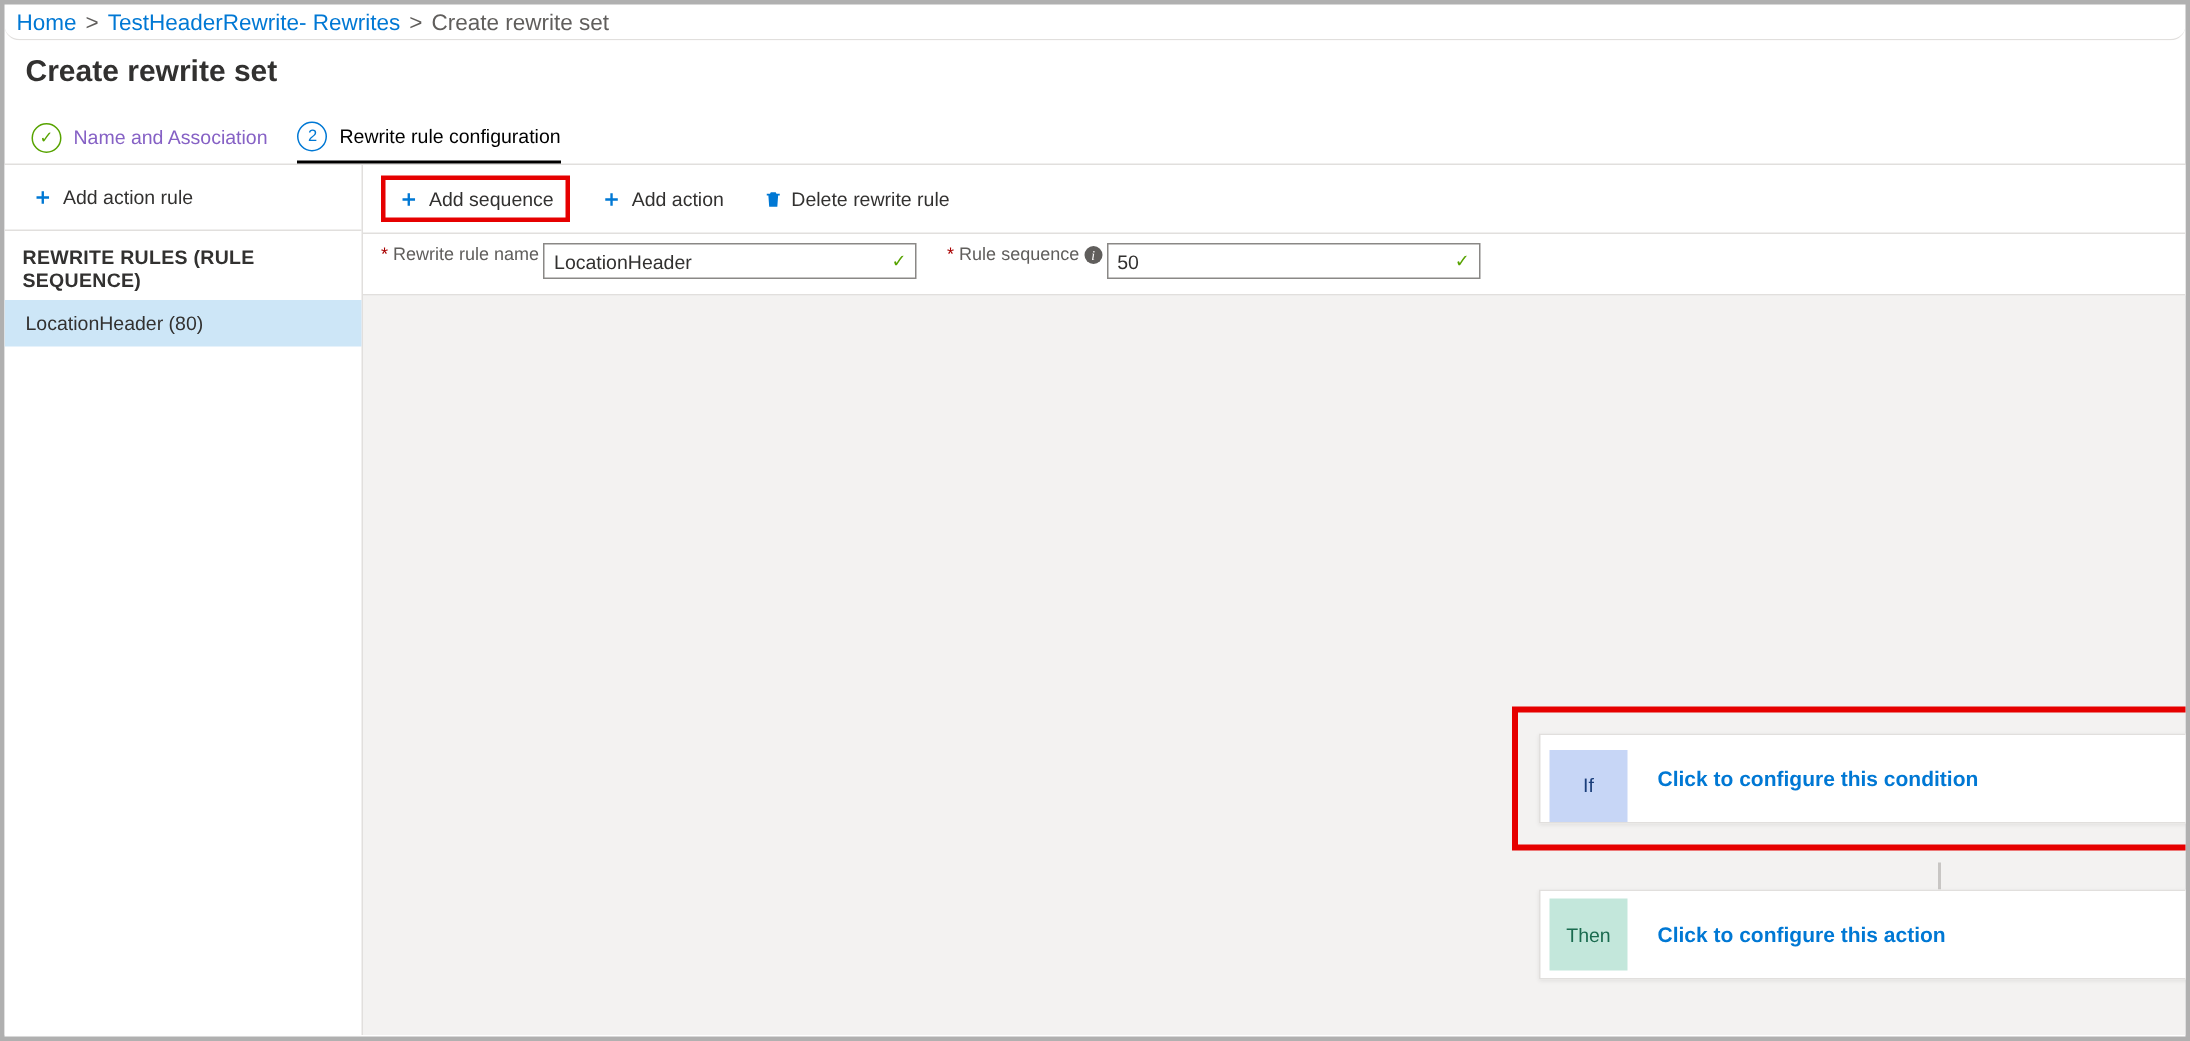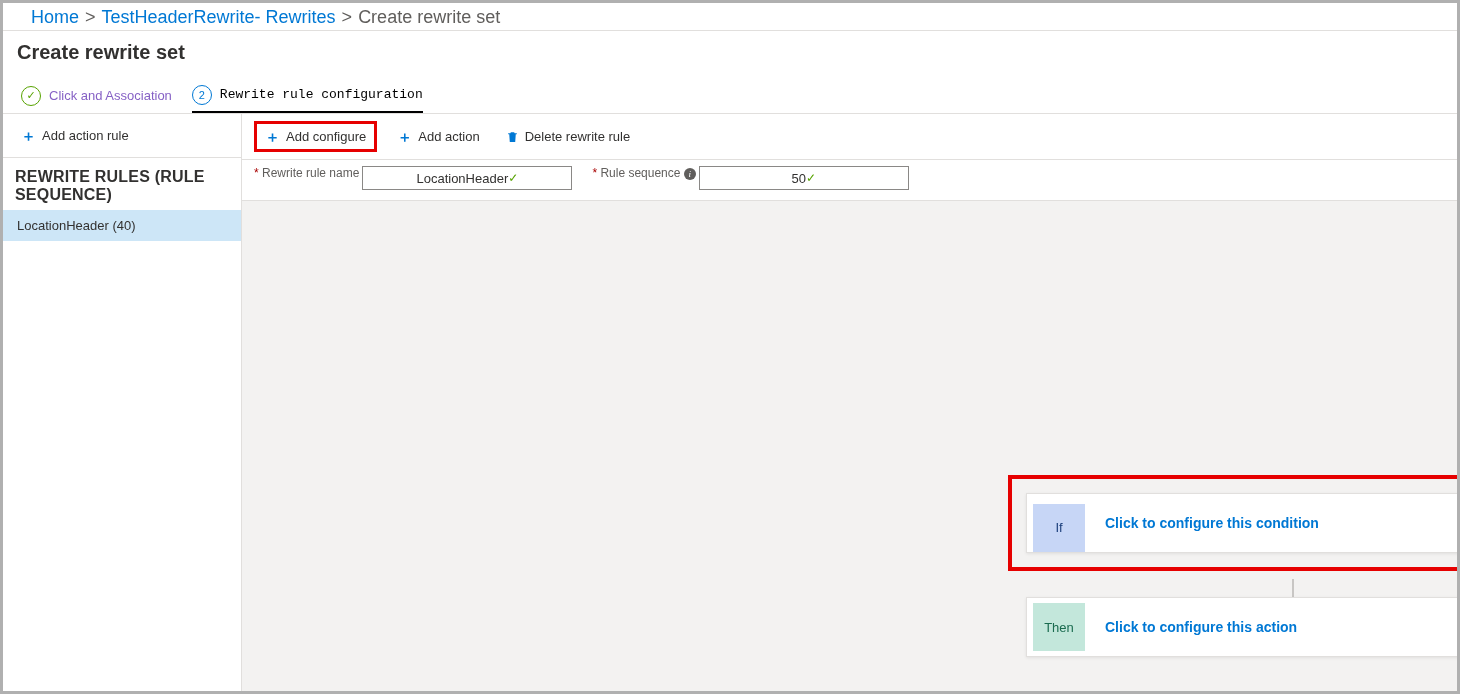--- a/index.html
+++ b/index.html
@@ -10,23 +10,24 @@
     background: #fff;
     width: 1460px;
     height: 694px;
     overflow: hidden;
     border: 3px solid #b0b0b0;
   }
   .breadcrumb {
     display: flex;
     align-items: center;
     gap: 6px;
-    padding: 4px 12px 2px 28px;
-    font-size: 18px;
-    border-bottom: 1px solid #e1dfdd;
+    padding: 4px 12px 2px 8px;
+    font-size: 15px;
+    border-bottom: 1px solid #e1dfdd;
+    border-radius: 10px;
   }
   .breadcrumb a { color: #0078d4; text-decoration: none; }
   .breadcrumb .sep { color: #605e5c; }
   .breadcrumb .current { color: #605e5c; }
   .page-title {
     font-size: 20px;
     font-weight: 600;
     padding: 10px 14px 14px 14px;
   }
   .tabs {
@@ -54,21 +55,21 @@
     align-items: center;
     justify-content: center;
     font-size: 11px;
     color: #0078d4;
   }
   .tab .circle.done {
     border-color: #57a300;
     color: #57a300;
   }
   .tab .label.purple { color: #8661c5; }
-  .tab .label.black { color: #000; font-family: Liberation Mono, monospace; }
+  .tab .label.black { color: #000; }
   .body-region {
     display: flex;
     height: calc(100% - 108px);
   }
   .sidebar {
     width: 239px;
     border-right: 1px solid #e1dfdd;
     flex-shrink: 0;
     background: #fff;
   }
@@ -82,21 +83,21 @@
     gap: 6px;
     background: transparent;
     border: none;
     cursor: pointer;
     font-size: 13px;
     color: #323130;
     padding: 4px 6px;
   }
   .azure-btn .icon { color: #0078d4; font-weight: 900; font-size: 15px; line-height: 1; }
   .sidebar-heading {
-    font-size: 16px;
+    font-size: 13px;
     font-weight: 700;
     letter-spacing: 0.2px;
     padding: 10px 12px 6px 12px;
     color: #323130;
   }
   .rule-item {
     padding: 8px 14px;
     font-size: 13px;
     cursor: pointer;
   }
@@ -126,24 +127,24 @@
     display: flex;
     gap: 20px;
     border-bottom: 1px solid #e1dfdd;
   }
   .field { display: flex; flex-direction: row; gap: 3px; }
   .field-label { font-size: 12px; color: #605e5c; }
   .required { color: #a80000; }
   .field-input {
     display: flex;
     align-items: center;
-    justify-content: center;
+    justify-content: space-between;
     border: 1px solid #8a8886;
     padding: 3px 6px;
-    width: 210px;
+    width: 249px;
     height: 24px;
     font-size: 13px;
     background: #fff;
     cursor: text;
   }
   .field-input .check { color: #57a300; font-size: 12px; }
   .info-icon {
     display: inline-block;
     width: 12px; height: 12px;
     border-radius: 50%;
@@ -220,47 +221,47 @@
   <a href="#">TestHeaderRewrite- Rewrites</a>
   <span class="sep">&gt;</span>
   <span class="current">Create rewrite set</span>
 </div>
 
 <h1 class="page-title">Create rewrite set</h1>
 
 <div class="tabs">
   <div class="tab">
     <span class="circle done">✓</span>
-    <span class="label purple">Click and Association</span>
+    <span class="label purple">Name and Association</span>
   </div>
   <div class="tab active">
     <span class="circle">2</span>
     <span class="label black">Rewrite rule configuration</span>
   </div>
 </div>
 
 <div class="body-region">
 
   <div class="sidebar">
     <div class="sidebar-toolbar">
       <button class="azure-btn">
         <span class="icon">＋</span>
         <span>Add action rule</span>
       </button>
     </div>
     <div class="sidebar-heading">REWRITE RULES (RULE SEQUENCE)</div>
-    <div class="rule-item selected">LocationHeader (40)</div>
+    <div class="rule-item selected">LocationHeader (80)</div>
   </div>
 
   <div class="main">
     <div class="main-toolbar">
       <span class="highlight-box-red">
         <button class="azure-btn">
           <span class="icon">＋</span>
-          <span>Add configure</span>
+          <span>Add sequence</span>
         </button>
       </span>
       <button class="azure-btn">
         <span class="icon">＋</span>
         <span>Add action</span>
       </button>
       <button class="azure-btn">
         <svg class="trash-svg" viewBox="0 0 24 24">
             <path d="M6 7h12l-1 14H7L6 7zm3-4h6l1 2h4v2H4V5h4l1-2z"></path>
           </svg>

